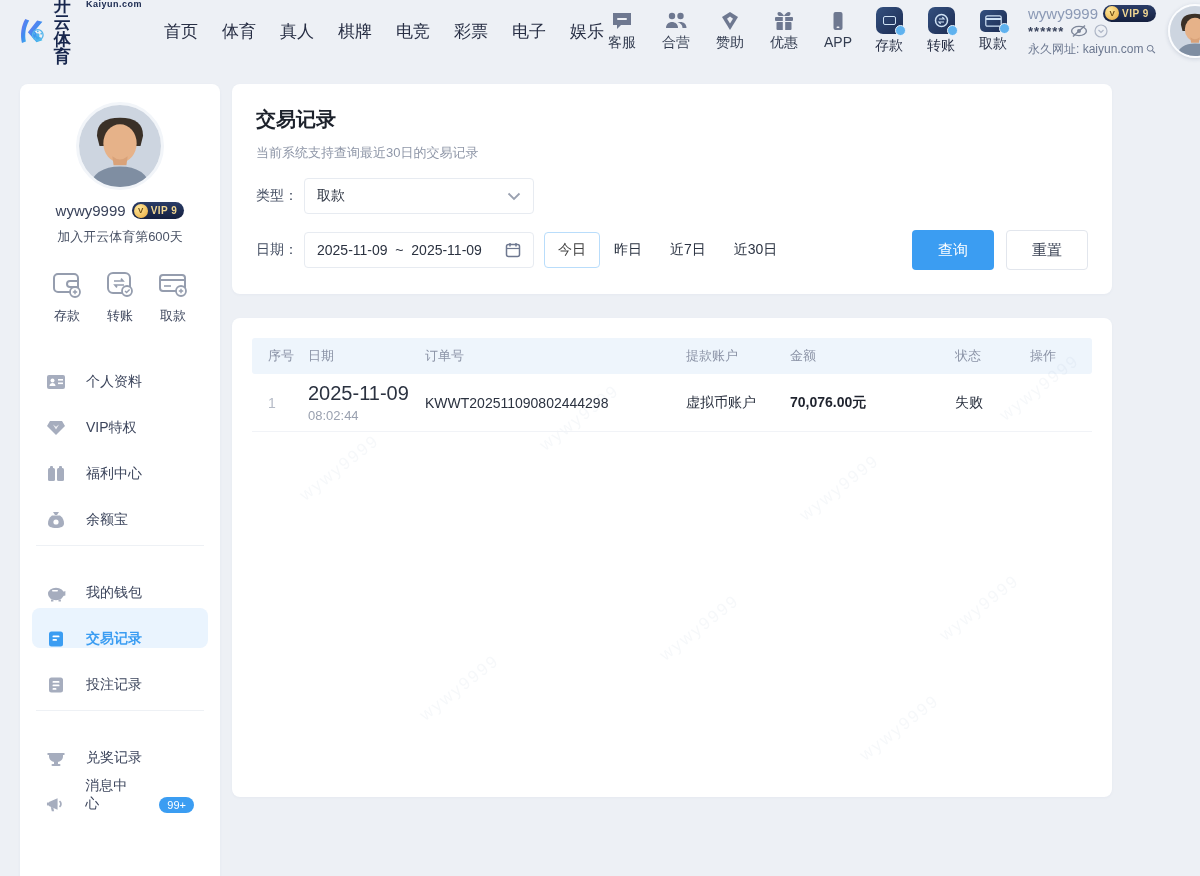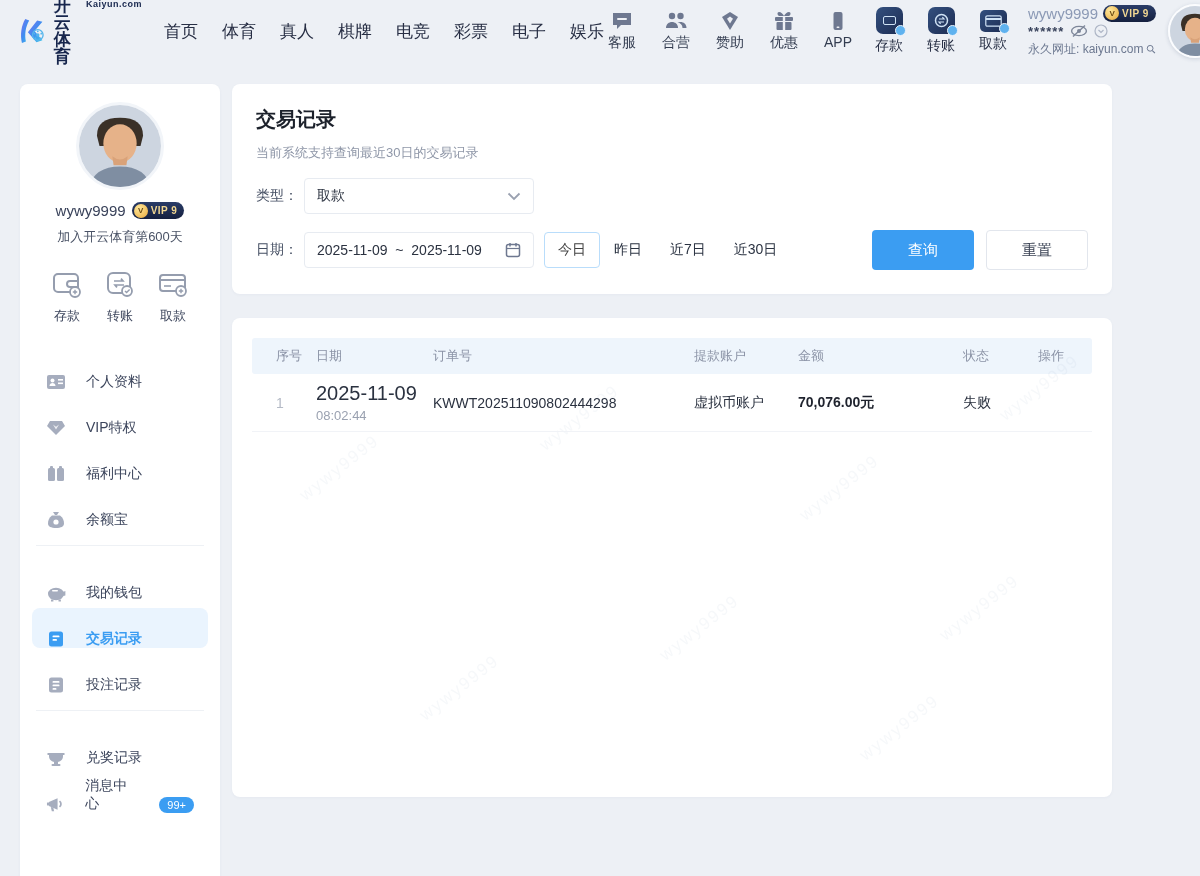--- a/index.html
+++ b/index.html
@@ -71,25 +71,25 @@
   .fselect, .fdate {
     width:230px; height:36px; border:1px solid #e7ebf1; border-radius:4px;
     display:flex; align-items:center; padding:0 12px; font-size:14px; color:#2b3240;
     background:#fff; cursor:pointer;
   }
   .fselect .chev, .fdate .cal { margin-left:auto; }
   .range-group { display:flex; align-items:center; margin-left:10px; }
   .range-btn { height:36px; padding:0 13px; display:flex; align-items:center; font-size:14px; color:#2b3342; cursor:pointer; border:1px solid transparent; border-radius:4px; }
   .range-btn.active { background:#fff; border-color:#b9ddfb; color:#404040; }
   .action-btns { margin-left:auto; display:flex; gap:12px; }
-  .btn { width:102px; height:40px; border-radius:4px; display:flex; align-items:center; justify-content:center; font-size:15px; cursor:pointer; }
+  .btn { width:82px; height:40px; border-radius:4px; display:flex; align-items:center; justify-content:center; font-size:15px; cursor:pointer; }
   .btn-primary { background:#3b9df2; color:#fff; }
   .btn-ghost { background:#fff; color:#3a4254; border:1px solid #e2e6ed; }
   .table-card { margin-top:24px; height:479px; padding:20px; position:relative; overflow:hidden; }
-  .tgrid { display:grid; grid-template-columns:40px 117px 261px 104px 165px 75px 1fr; align-items:center; padding-left:24px; }
+  .tgrid { display:grid; grid-template-columns:40px 117px 261px 104px 165px 75px 1fr; align-items:center; padding-left:16px; }
   .thead { background:#eef5fc; height:36px; border-radius:3px; }
   .thead .th { font-size:13px; color:#8b93a6; }
   .trow { min-height:58px; border-bottom:1px solid #f1f3f7; position:relative; z-index:2; background:transparent; }
   .td { font-size:14px; color:#2b3240; }
   .td-index { color:#b4bac6; }
   .td-date .d1 { font-size:20px; color:#2b3240; }
   .td-date .d2 { font-size:13px; color:#9aa1b0; margin-top:3px; }
   .td-amount { font-weight:bold; color:#1f232e; }
   .watermark { position:absolute; font-size:17px; color:rgba(130,150,185,.07); transform:rotate(-38deg); white-space:nowrap; z-index:1; pointer-events:none; letter-spacing:2px; }
   

